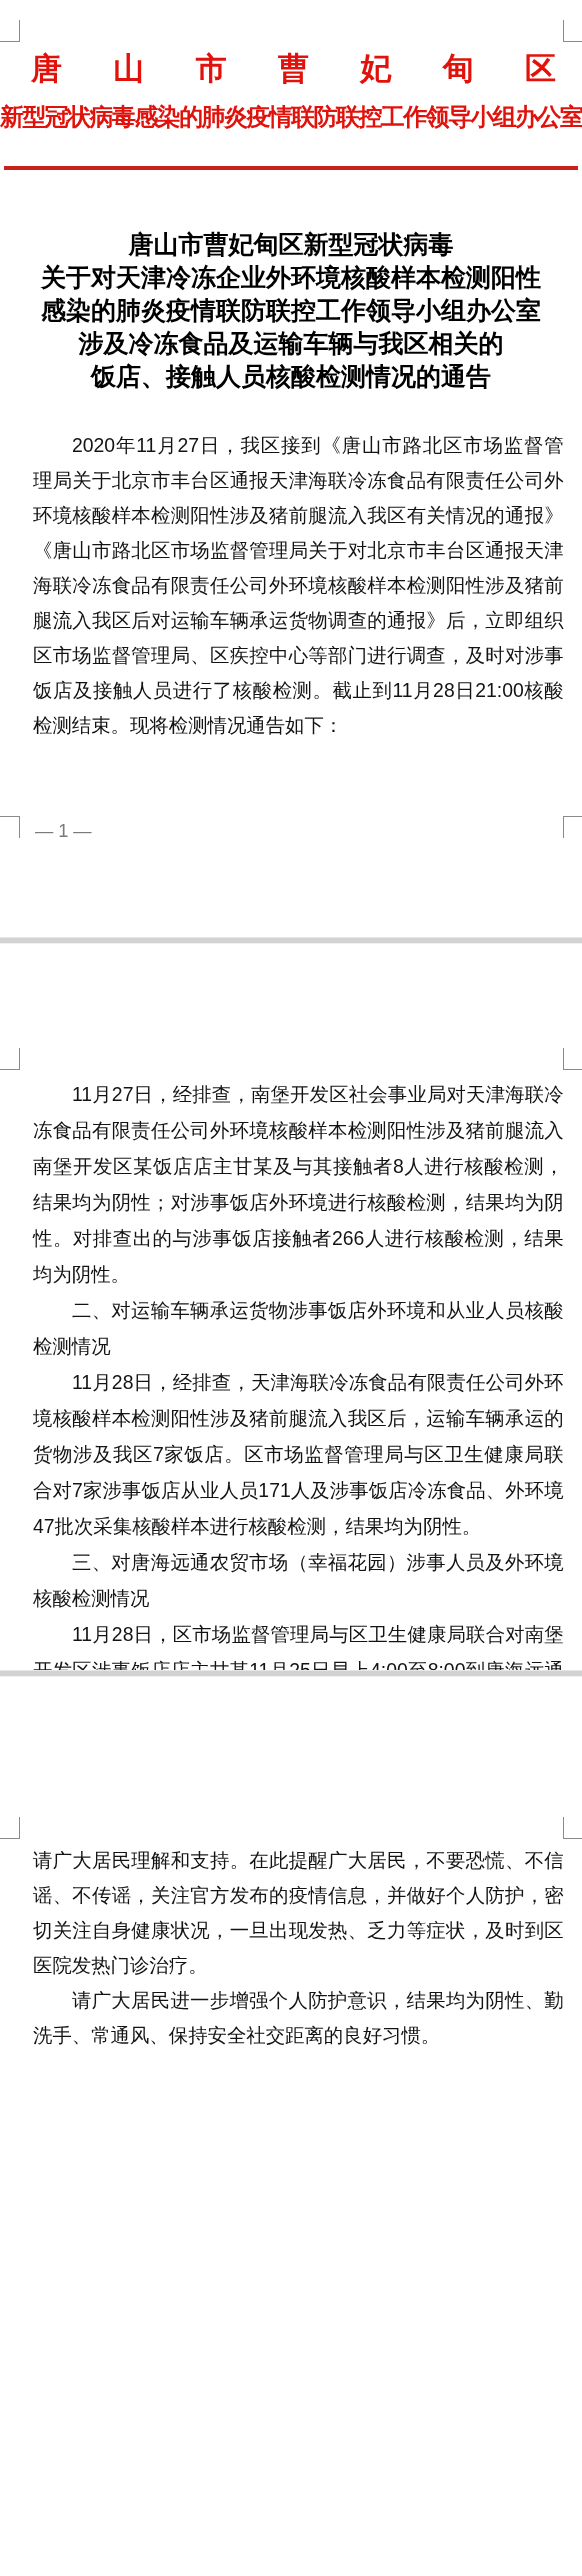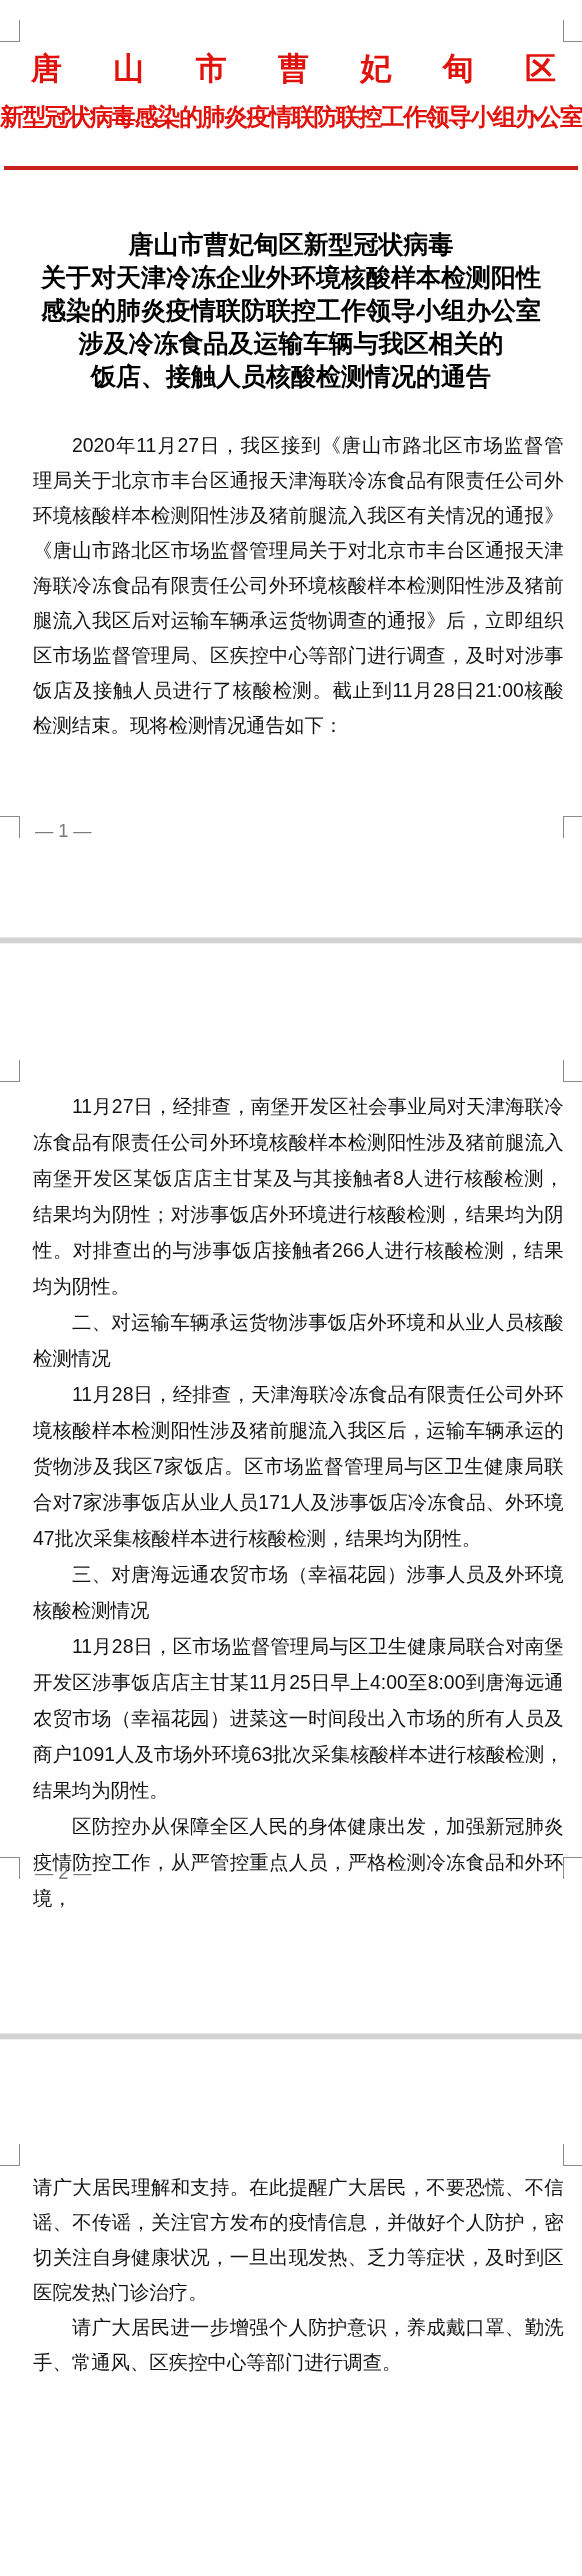--- a/index.html
+++ b/index.html
@@ -13,22 +13,22 @@
   html,body{margin:0;padding:0;}
   body{
     width:582px;
     background:#ffffff;
     font-family:"Liberation Sans", sans-serif;
     color:var(--ink);
   }
   .doc{width:582px;}
   .page{position:relative;width:582px;background:#ffffff;overflow:hidden;}
   .page.p1{height:937px;}
-  .page.p2{height:1077px;margin-top:12px;}
-  .page.p3{height:604px;}
+  .page.p2{height:726px;}
+  .page.p3{height:604px;margin-top:36px;}
   .page-sep{
     height:7px;background:var(--sep);
     border-top:0.5px solid #e7e7e7;border-bottom:0.5px solid #f1f1f1;
     box-sizing:border-box;
   }
   
   .mark{position:absolute;width:20px;height:21.6px;box-sizing:border-box;
         border:0 solid var(--gray-mark);}
   .mark.tl{left:0;border-bottom-width:1.1px;border-right-width:1.1px;}
   .mark.tr{left:563px;width:19.4px;border-bottom-width:1.1px;border-left-width:1.1px;}
@@ -140,19 +140,19 @@
   </section>
 
   <div class="page-sep"></div>
 
   <section class="page p3">
     <div class="mark tl"></div>
     <div class="mark tr"></div>
 
     <div class="body">
       <p>请广大居民理解和支持。在此提醒广大居民，不要恐慌、不信谣、不传谣，关注官方发布的疫情信息，并做好个人防护，密切关注自身健康状况，一旦出现发热、乏力等症状，及时到区医院发热门诊治疗。</p>
-      <p class="indent">请广大居民进一步增强个人防护意识，养成戴口罩、勤洗手、常通风、区疾控中心等部门进行调查。</p>
+      <p class="indent">请广大居民进一步增强个人防护意识，结果均为阴性、勤洗手、常通风、保持安全社交距离的良好习惯。</p>
 
     </div>
   </section>
 
 </div>
 
 
 </body></html>

